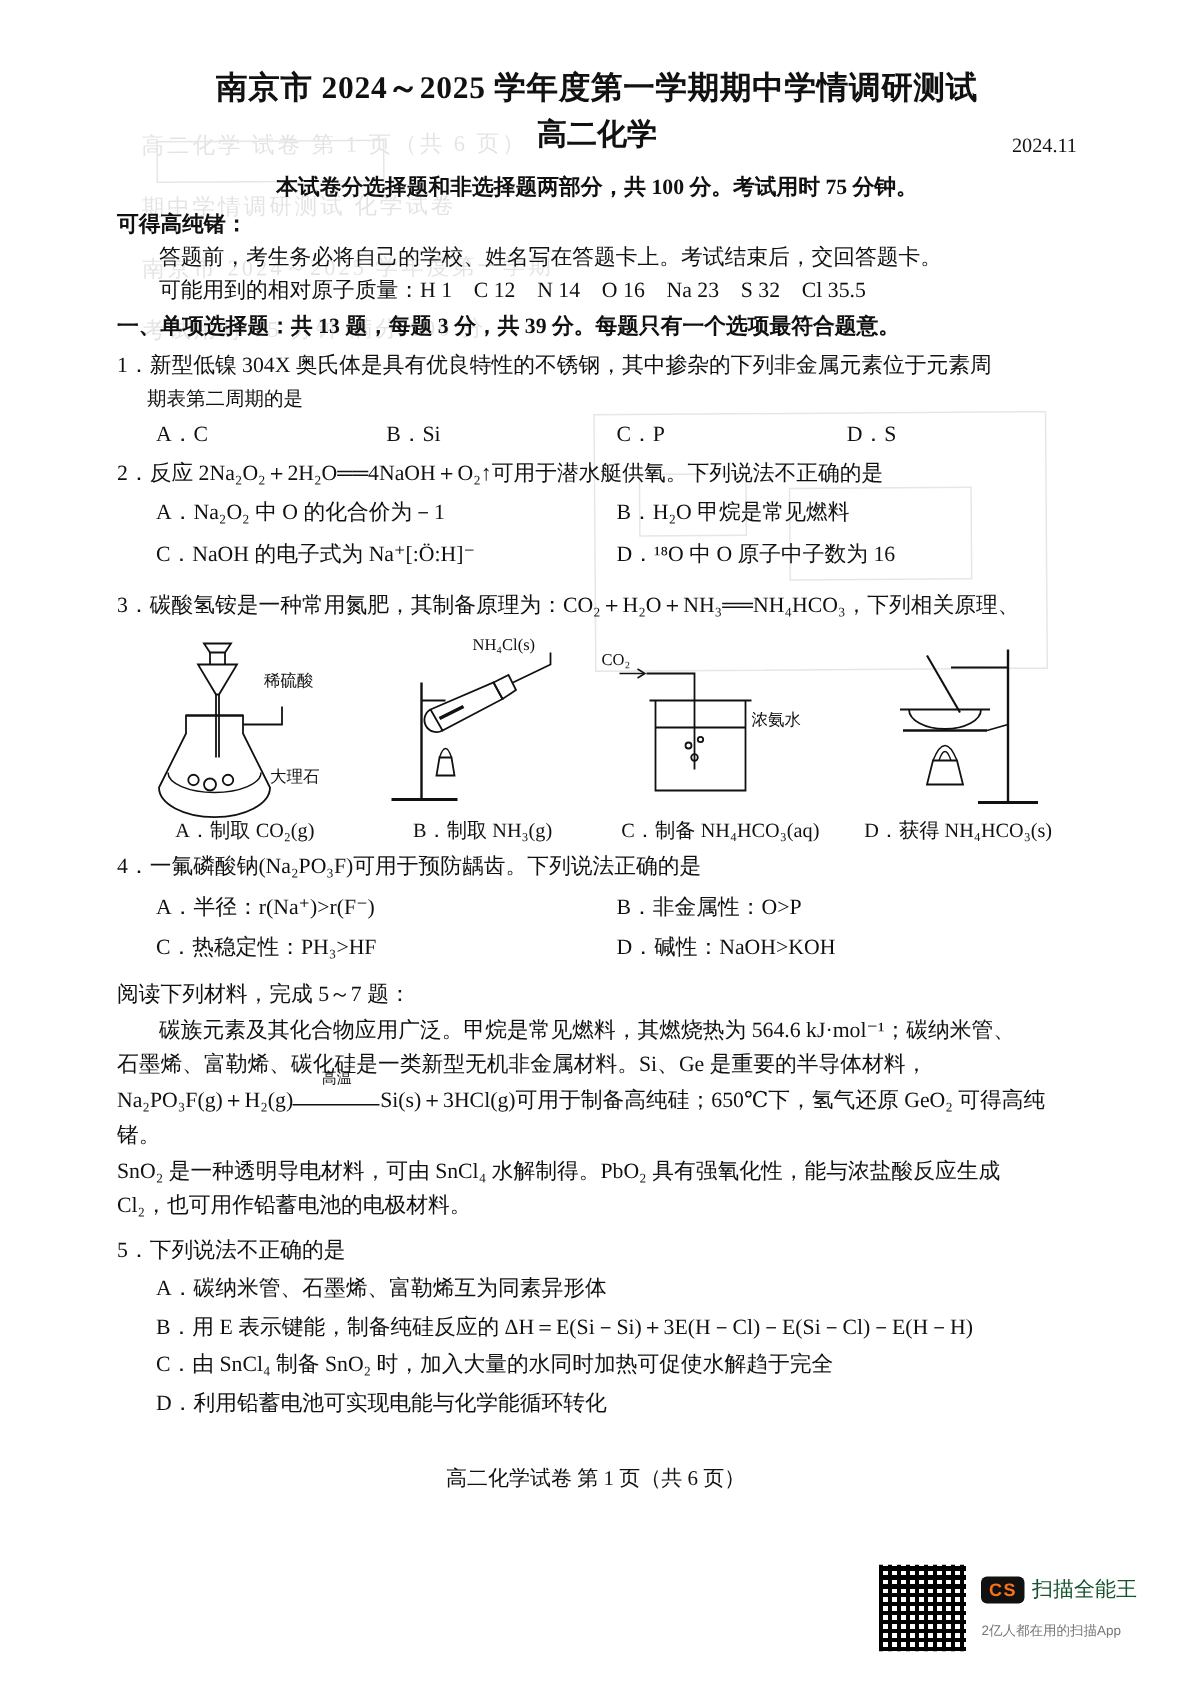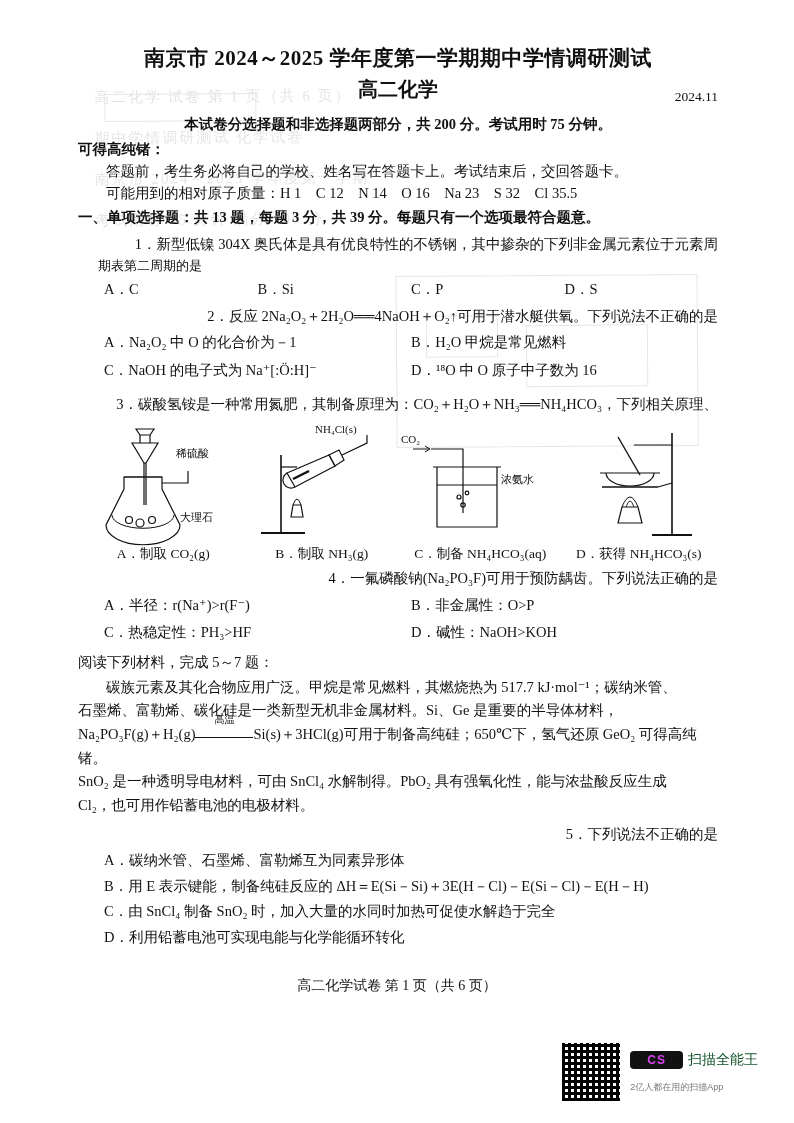--- a/index.html
+++ b/index.html
@@ -68,21 +68,20 @@
   }
   .section-head {
     font-size: 14.5px;
     font-weight: bold;
     margin-top: 5px;
   }
   .q {
     font-size: 14.5px;
     margin-top: 7px;
     line-height: 1.5;
-    text-align: right;
   }
   .q-num {
     display: inline;
   }
   .q-body {
     display: inline;
   }
   .q-cont {
     font-size: 13px;
     line-height: 1.5;
@@ -192,25 +191,25 @@
     background:
       repeating-linear-gradient(90deg, #000 0 3px, #fff 3px 6px),
       repeating-linear-gradient(0deg, #000 0 3px, #fff 3px 6px);
     background-blend-mode: multiply;
     border: 2px solid #fff;
   }
   .scan-text { display: flex; flex-direction: column; }
   .cs-row { display: flex; align-items: center; gap: 5px; }
   .cs-logo {
     background: #111;
-    color: #d946ef;
+    color: #f97316;
     font-size: 12px;
     font-weight: bold;
     border-radius: 4px;
-    padding: 2px 17px;
+    padding: 2px 5px;
     font-family: "Liberation Sans", sans-serif;
     letter-spacing: 1px;
   }
   .cs-name {
     font-size: 14px;
     font-family: Liberation Sans, sans-serif;
     color: #14532d;
   }
   .cs-sub {
     font-size: 9px;
@@ -237,21 +236,21 @@
 
   <div class="content">
 
     <div class="doc-title">南京市 2024～2025 学年度第一学期期中学情调研测试</div>
 
     <div class="doc-subtitle">
       <span>高二化学</span>
       <span class="doc-date">2024.11</span>
     </div>
 
-    <div class="exam-info">本试卷分选择题和非选择题两部分，共 200 分。考试用时 75 分钟。</div>
+    <div class="exam-info">本试卷分选择题和非选择题两部分，共 100 分。考试用时 75 分钟。</div>
 
     <div class="notice-title">可得高纯锗：</div>
     <div class="notice-line">答题前，考生务必将自己的学校、姓名写在答题卡上。考试结束后，交回答题卡。</div>
     <div class="notice-line">可能用到的相对原子质量：H 1　C 12　N 14　O 16　Na 23　S 32　Cl 35.5</div>
 
     <div class="section-head">一、单项选择题：共 13 题，每题 3 分，共 39 分。每题只有一个选项最符合题意。</div>
 
     <div class="q">
       <span class="q-num">1．</span><span class="q-body">新型低镍 304X 奥氏体是具有优良特性的不锈钢，其中掺杂的下列非金属元素位于元素周</span>
     </div>
@@ -386,21 +385,21 @@
     <div class="opts-2col">
       <div>A．半径：r(Na⁺)&gt;r(F⁻)</div>
       <div>B．非金属性：O&gt;P</div>
     </div>
     <div class="opts-2col">
       <div>C．热稳定性：PH₃&gt;HF</div>
       <div>D．碱性：NaOH&gt;KOH</div>
     </div>
 
     <div class="reading-head">阅读下列材料，完成 5～7 题：</div>
-    <div class="para">碳族元素及其化合物应用广泛。甲烷是常见燃料，其燃烧热为 517.7 kJ·mol⁻¹；碳纳米管、</div>
+    <div class="para">碳族元素及其化合物应用广泛。甲烷是常见燃料，其燃烧热为 564.6 kJ·mol⁻¹；碳纳米管、</div>
     <div class="para-cont">石墨烯、富勒烯、碳化硅是一类新型无机非金属材料。Si、Ge 是重要的半导体材料，</div>
     <div class="para-cont">
       <span>Na₂PO₃F(g)＋H₂(g)</span><span style="display:inline-block;position:relative;width:58px;text-align:center;vertical-align:middle;"><span style="position:absolute;left:0;top:-11px;width:58px;font-size:10px;">高温</span><span style="display:inline-block;border-top:1px solid #111;width:58px;height:1px;"></span></span><span>Si(s)＋3HCl(g)可用于制备高纯硅；650℃下，氢气还原 GeO₂ 可得高纯锗。</span>
     </div>
     <div class="para-cont">SnO₂ 是一种透明导电材料，可由 SnCl₄ 水解制得。PbO₂ 具有强氧化性，能与浓盐酸反应生成</div>
     <div class="para-cont">Cl₂，也可用作铅蓄电池的电极材料。</div>
 
     <div class="q">
       <span class="q-num">5．</span><span class="q-body">下列说法不正确的是</span>
     </div>

